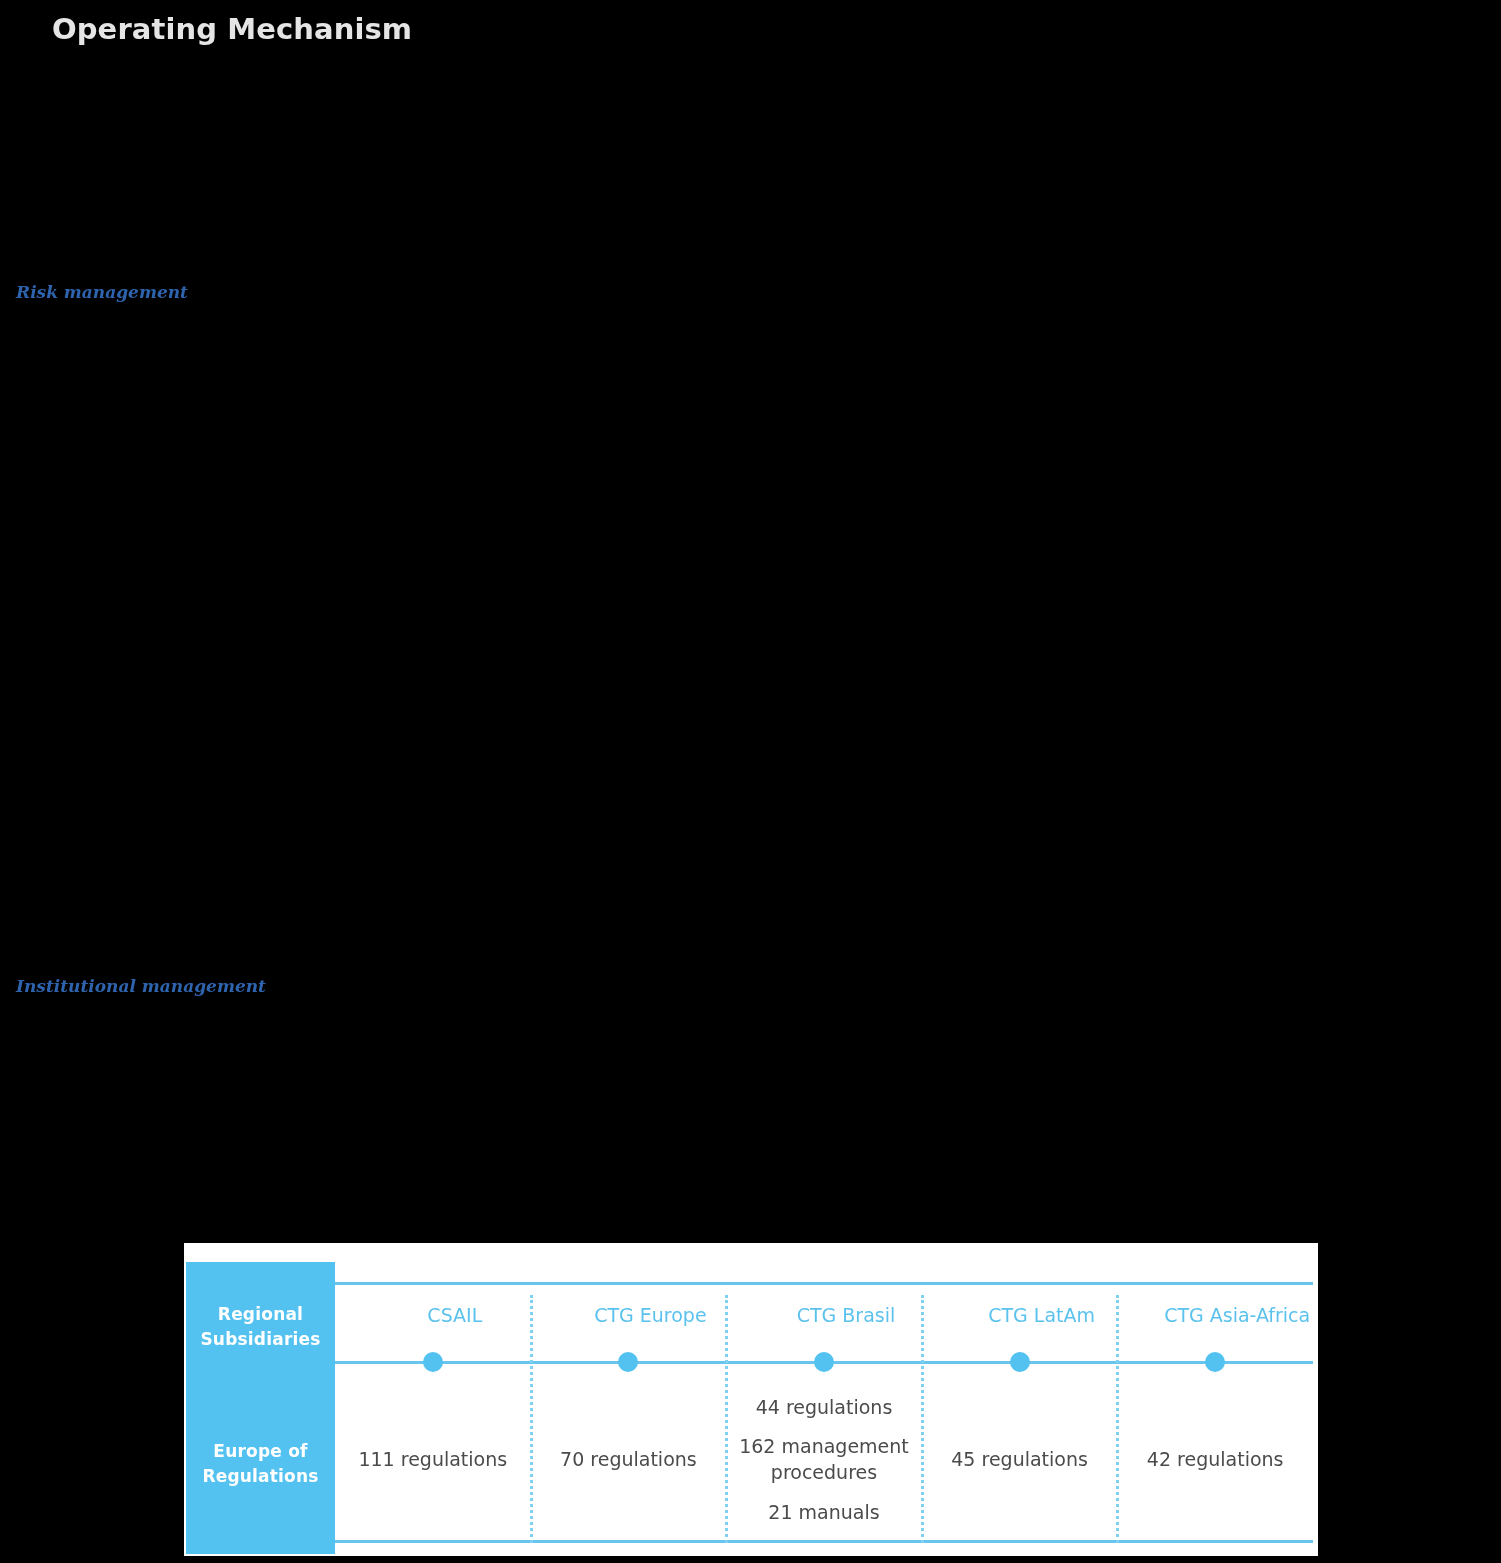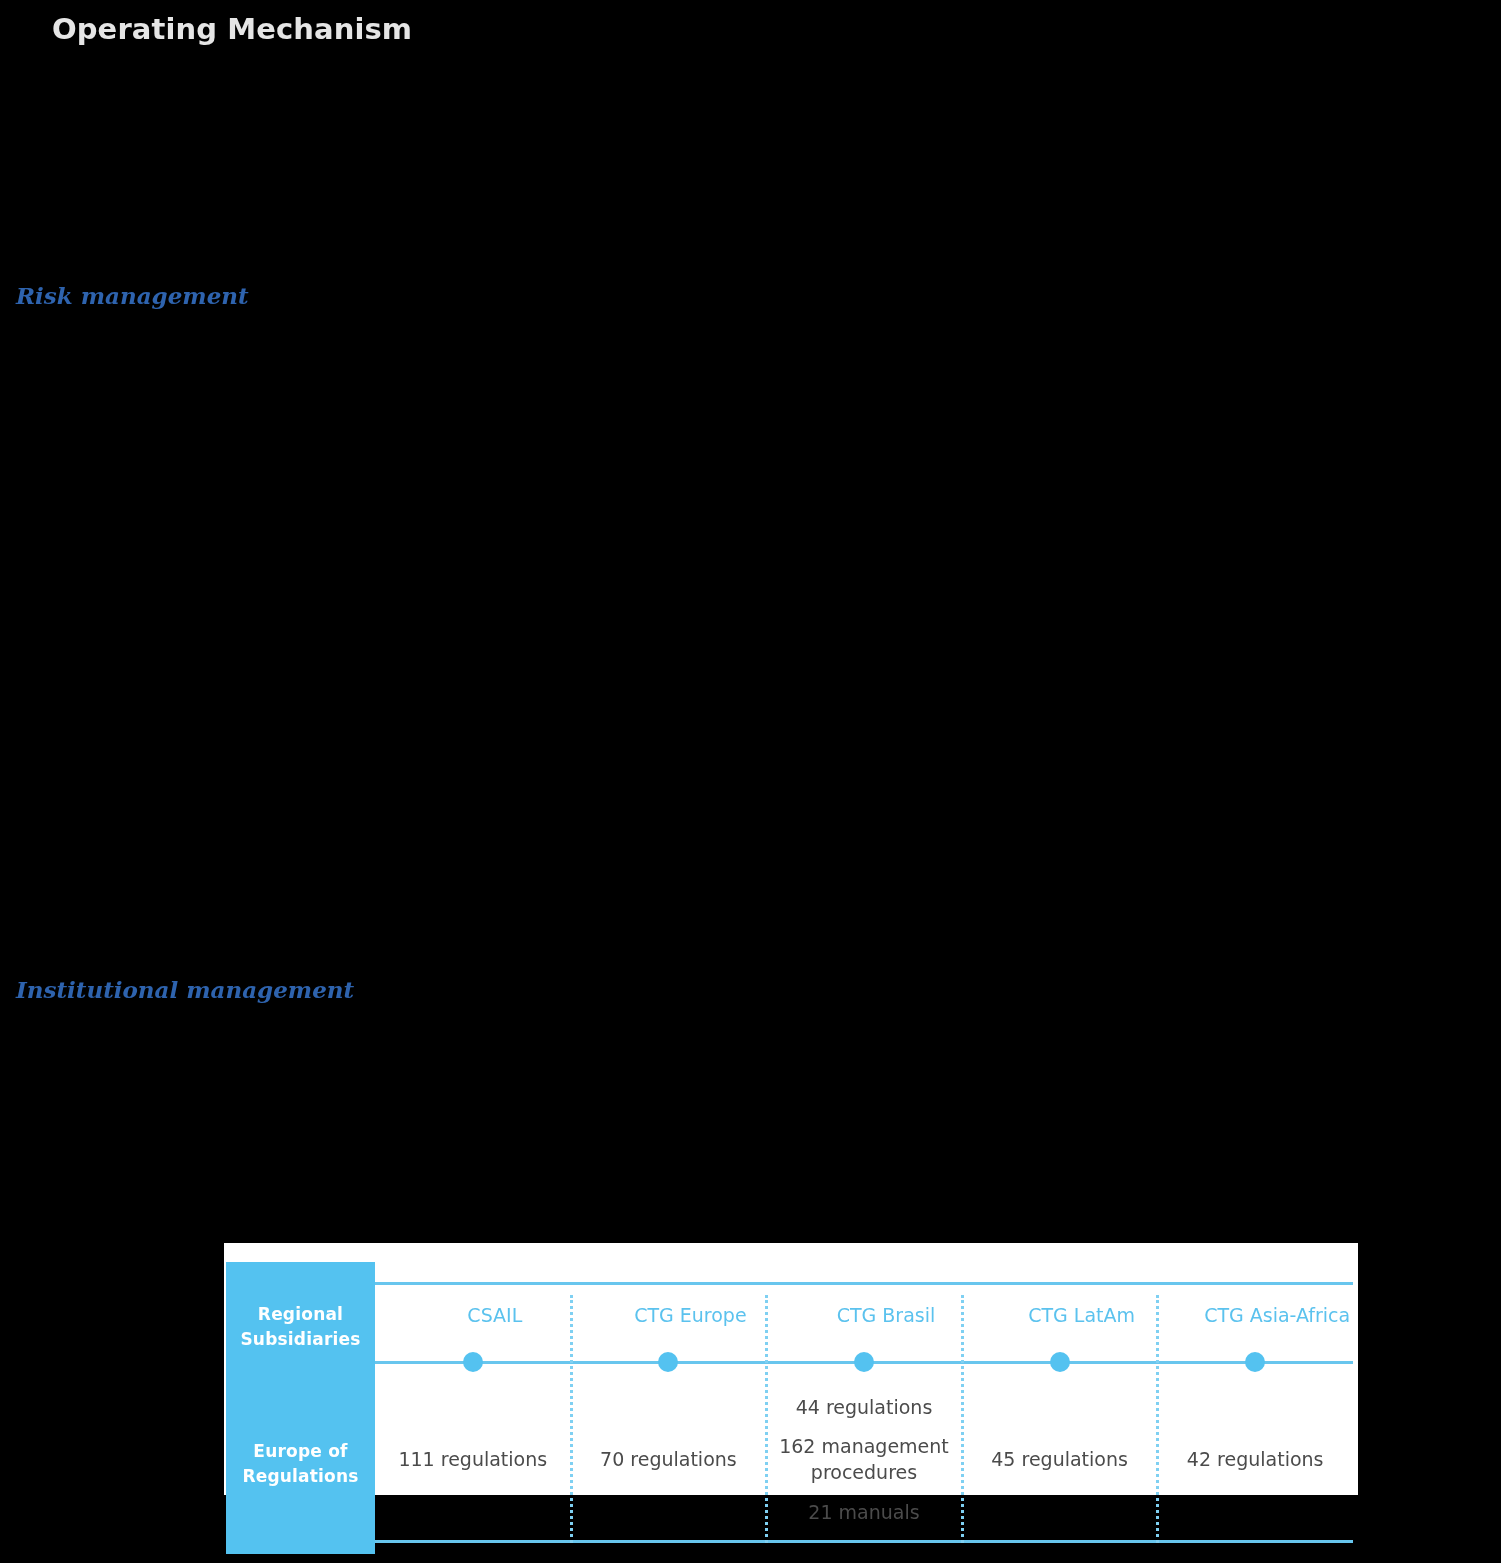--- a/index.html
+++ b/index.html
@@ -27,36 +27,35 @@
     letter-spacing: 0.1px;
     white-space: nowrap;
     margin-left: 36px;
   }
   .sub-heading {
     position: absolute;
     left: 16px;
     font-family: "DejaVu Serif", serif;
     font-style: italic;
     font-weight: 700;
-    font-size: 23px;
+    font-size: 17px;
     color: #2E63AE;
     white-space: nowrap;
   }
   .sub-heading.risk { top: 282px; }
   .sub-heading.institutional { top: 976px; }
 
   
   .table-card {
     position: absolute;
     left: 184px;
     top: 1243px;
     width: 1134px;
-    height: 252px;
+    height: 313px;
     background: #FFFFFF;
-    margin-left: 40px;
   }
 
   
   .label-col {
     position: absolute;
     left: 2px;
     top: 19px;
     width: 149px;
     height: 292px;
     background: #54C2F0;

